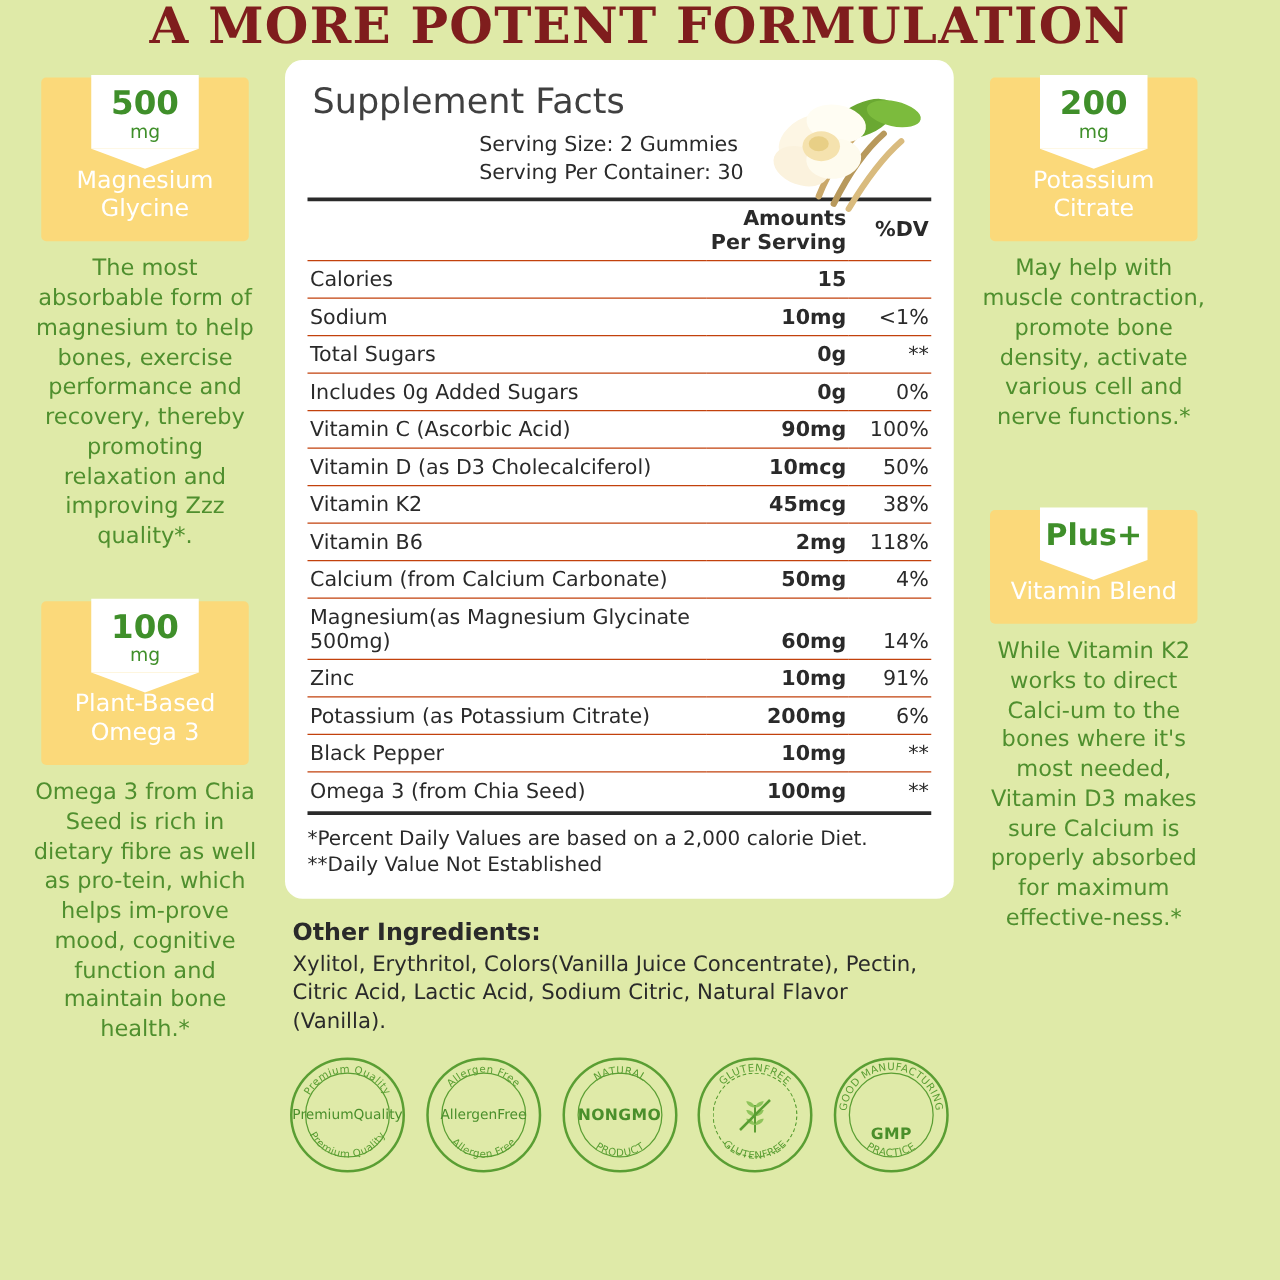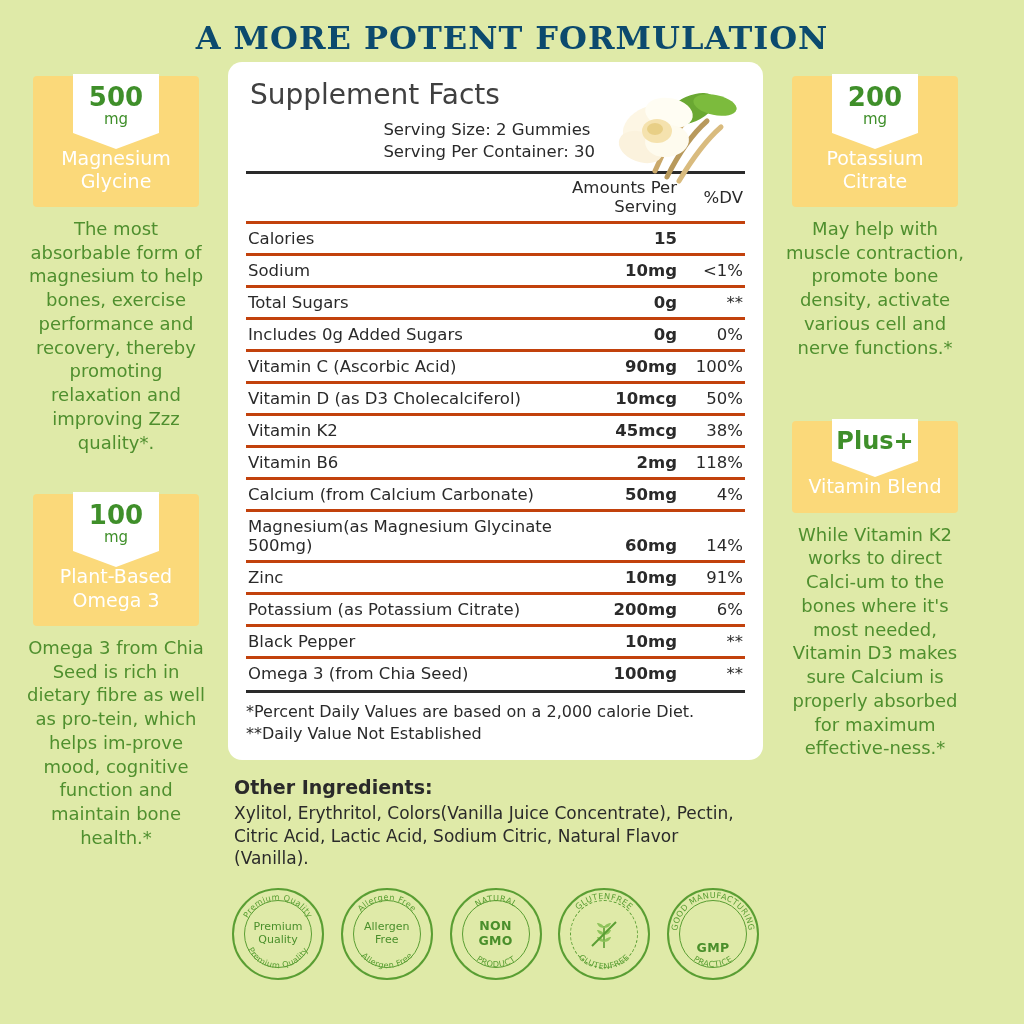--- a/index.html
+++ b/index.html
@@ -11,26 +11,25 @@
     height: 1024px;
     background: #dfeaa8;
     font-family: "DejaVu Sans", sans-serif;
     overflow: hidden;
     position: relative;
   }
 
   
   .page-title {
     text-align: center;
-    color: #0c4a6e;
+    color: #7f1d1d;
     font-family: "DejaVu Serif", serif;
     font-weight: bold;
-    font-size: 32px;
+    font-size: 40px;
     letter-spacing: 1px;
-    padding-top: 22px;
     padding-bottom: 6px;
     line-height: 1.05;
   }
 
   
   .layout {
     display: flex;
     align-items: flex-start;
     padding: 0 18px;
     box-sizing: border-box;
@@ -142,28 +141,28 @@
     border-bottom: 3px solid #2a2a2a;
     margin-top: 8px;
   }
   table.nut {
     width: 100%;
     border-collapse: collapse;
     font-size: 16.5px;
     color: #2a2a2a;
   }
   table.nut th {
-    font-weight: normal;
+    font-weight: bold;
     text-align: right;
     padding: 4px 2px 5px 2px;
   }
   table.nut th.lbl { text-align: left; }
   table.nut td {
     padding: 5px 2px 5px 2px;
-    border-top: 3px solid #c2410c;
+    border-top: 1px solid #c2410c;
     vertical-align: bottom;
   }
   table.nut td.lbl { text-align: left; }
   table.nut td.amt { text-align: right; width: 110px; font-weight: bold; }
   table.nut td.dv  { text-align: right; width: 62px; }
   .indent1 { padding-left: 16px; }
   .indent2 { padding-left: 32px; }
   .foot-rule { border-top: 3px solid #2a2a2a; margin-top: 2px; }
   .facts-foot {
     font-size: 16px;
@@ -214,21 +213,21 @@
     box-sizing: border-box;
   }
   .seal .inner {
     width: 68px;
     height: 68px;
     border-radius: 50%;
     border: 1.5px solid #5a9e33;
     display: flex;
     align-items: center;
     justify-content: center;
-    flex-direction: column;
+    flex-direction: row;
     box-sizing: border-box;
     padding: 2px;
   }
   .seal .inner.dashed { border-style: dashed; }
   .seal .inner b { font-size: 12.5px; font-weight: bold; letter-spacing: .3px;}
   .seal .inner span { display: block; }
   .seal .arc {
     position: absolute;
     width: 92px;
     height: 92px;

